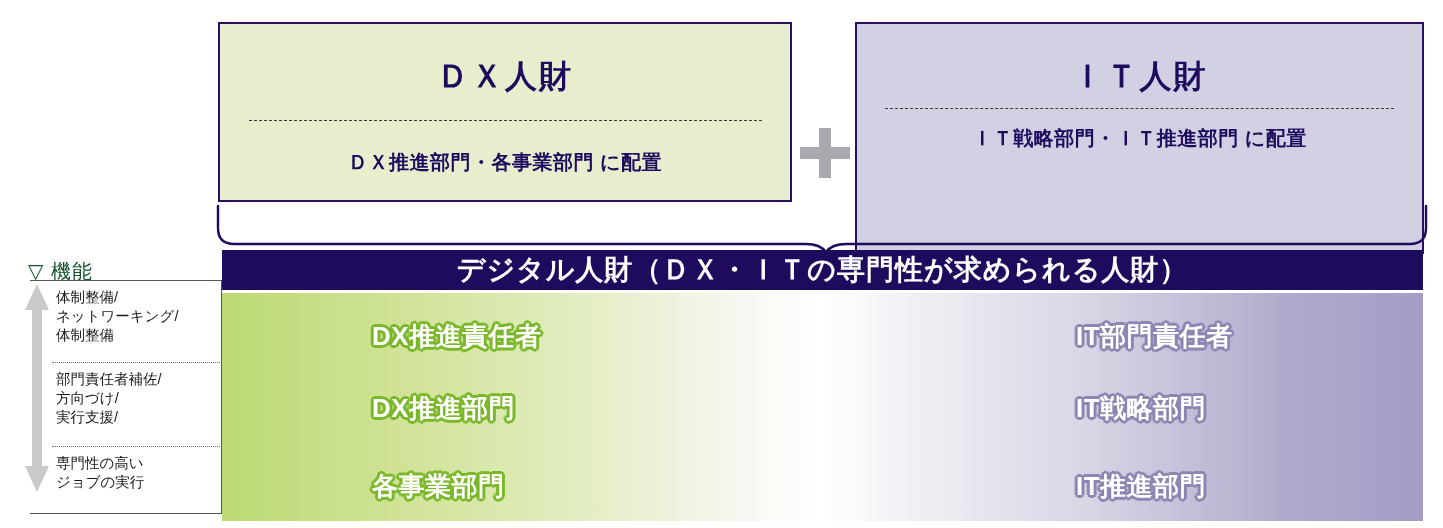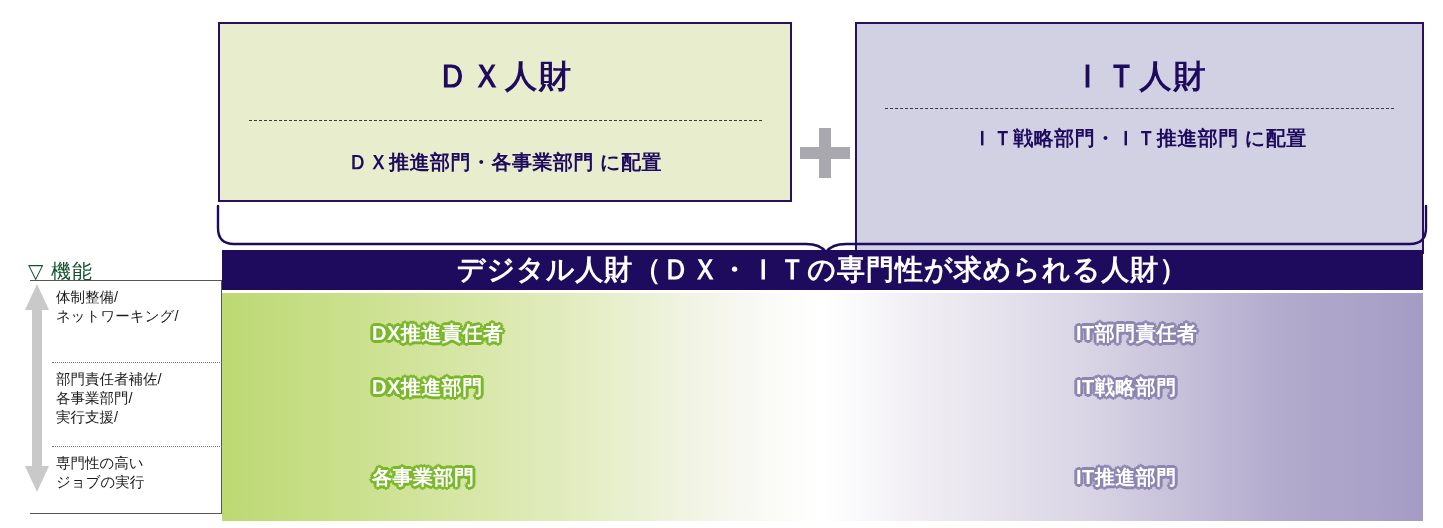--- a/index.html
+++ b/index.html
@@ -141,43 +141,43 @@
     top: 0;
     height: 228px;
     display: flex;
     flex-direction: column;
     justify-content: flex-start;
   }
   #col-left  { left: 150px; width: 340px; align-items: flex-start; }
   #col-right { left: 854px; width: 340px; align-items: flex-start; }
 
   .role {
-    font-size: 20px;
+    font-size: 26px;
     font-weight: bold;
     color: #ffffff;
     line-height: 1;
     letter-spacing: 0.5px;
   }
   #col-left .role {
     text-shadow:
       -2px -2px 0 #7ab829, 2px -2px 0 #7ab829,
       -2px  2px 0 #7ab829, 2px  2px 0 #7ab829,
        0   -3px 0 #7ab829, 0    3px 0 #7ab829,
       -3px  0   0 #7ab829, 3px  0   0 #7ab829;
   }
   #col-right .role {
     text-shadow:
       -2px -2px 0 #8d86b2, 2px -2px 0 #8d86b2,
       -2px  2px 0 #8d86b2, 2px  2px 0 #8d86b2,
        0   -3px 0 #8d86b2, 0    3px 0 #8d86b2,
       -3px  0   0 #8d86b2, 3px  0   0 #8d86b2;
   }
   .role.r1 { margin-top: 30px; }
-  .role.r2 { margin-top: 34px; text-align: center; }
-  .role.r3 { margin-top: 70px; }
+  .role.r2 { margin-top: 46px; text-align: center; }
+  .role.r3 { margin-top: 52px; }
 
   
   #cycle {
     position: absolute;
     left: 495px;
     top: 18px;
     width: 200px;
     height: 200px;
     display: flex;
     flex-direction: column;
@@ -310,26 +310,27 @@
   <div id="sidebar-bottomline"></div>
   <div id="sidebar-rightline"></div>
 
   <svg id="sidebar-arrow" viewBox="0 0 26 208">
     <path d="M 13 0 L 25 26 L 18 26 L 18 182 L 25 182 L 13 208 L 1 182 L 8 182 L 8 26 L 1 26 Z" fill="#c9c9c9"></path>
   </svg>
 
   <div class="func-row" id="func-0">
     <div>体制整備/</div>
     <div>ネットワーキング/</div>
+    <div>体制整備</div>
   </div>
   <div class="func-sep" id="sep-0"></div>
 
   <div class="func-row" id="func-1">
     <div>部門責任者補佐/</div>
-    <div>各事業部門/</div>
+    <div>方向づけ/</div>
     <div>実行支援/</div>
   </div>
   <div class="func-sep" id="sep-1"></div>
 
   <div class="func-row" id="func-2">
     <div>専門性の高い</div>
     <div>ジョブの実行</div>
   </div>
 </div>
 

